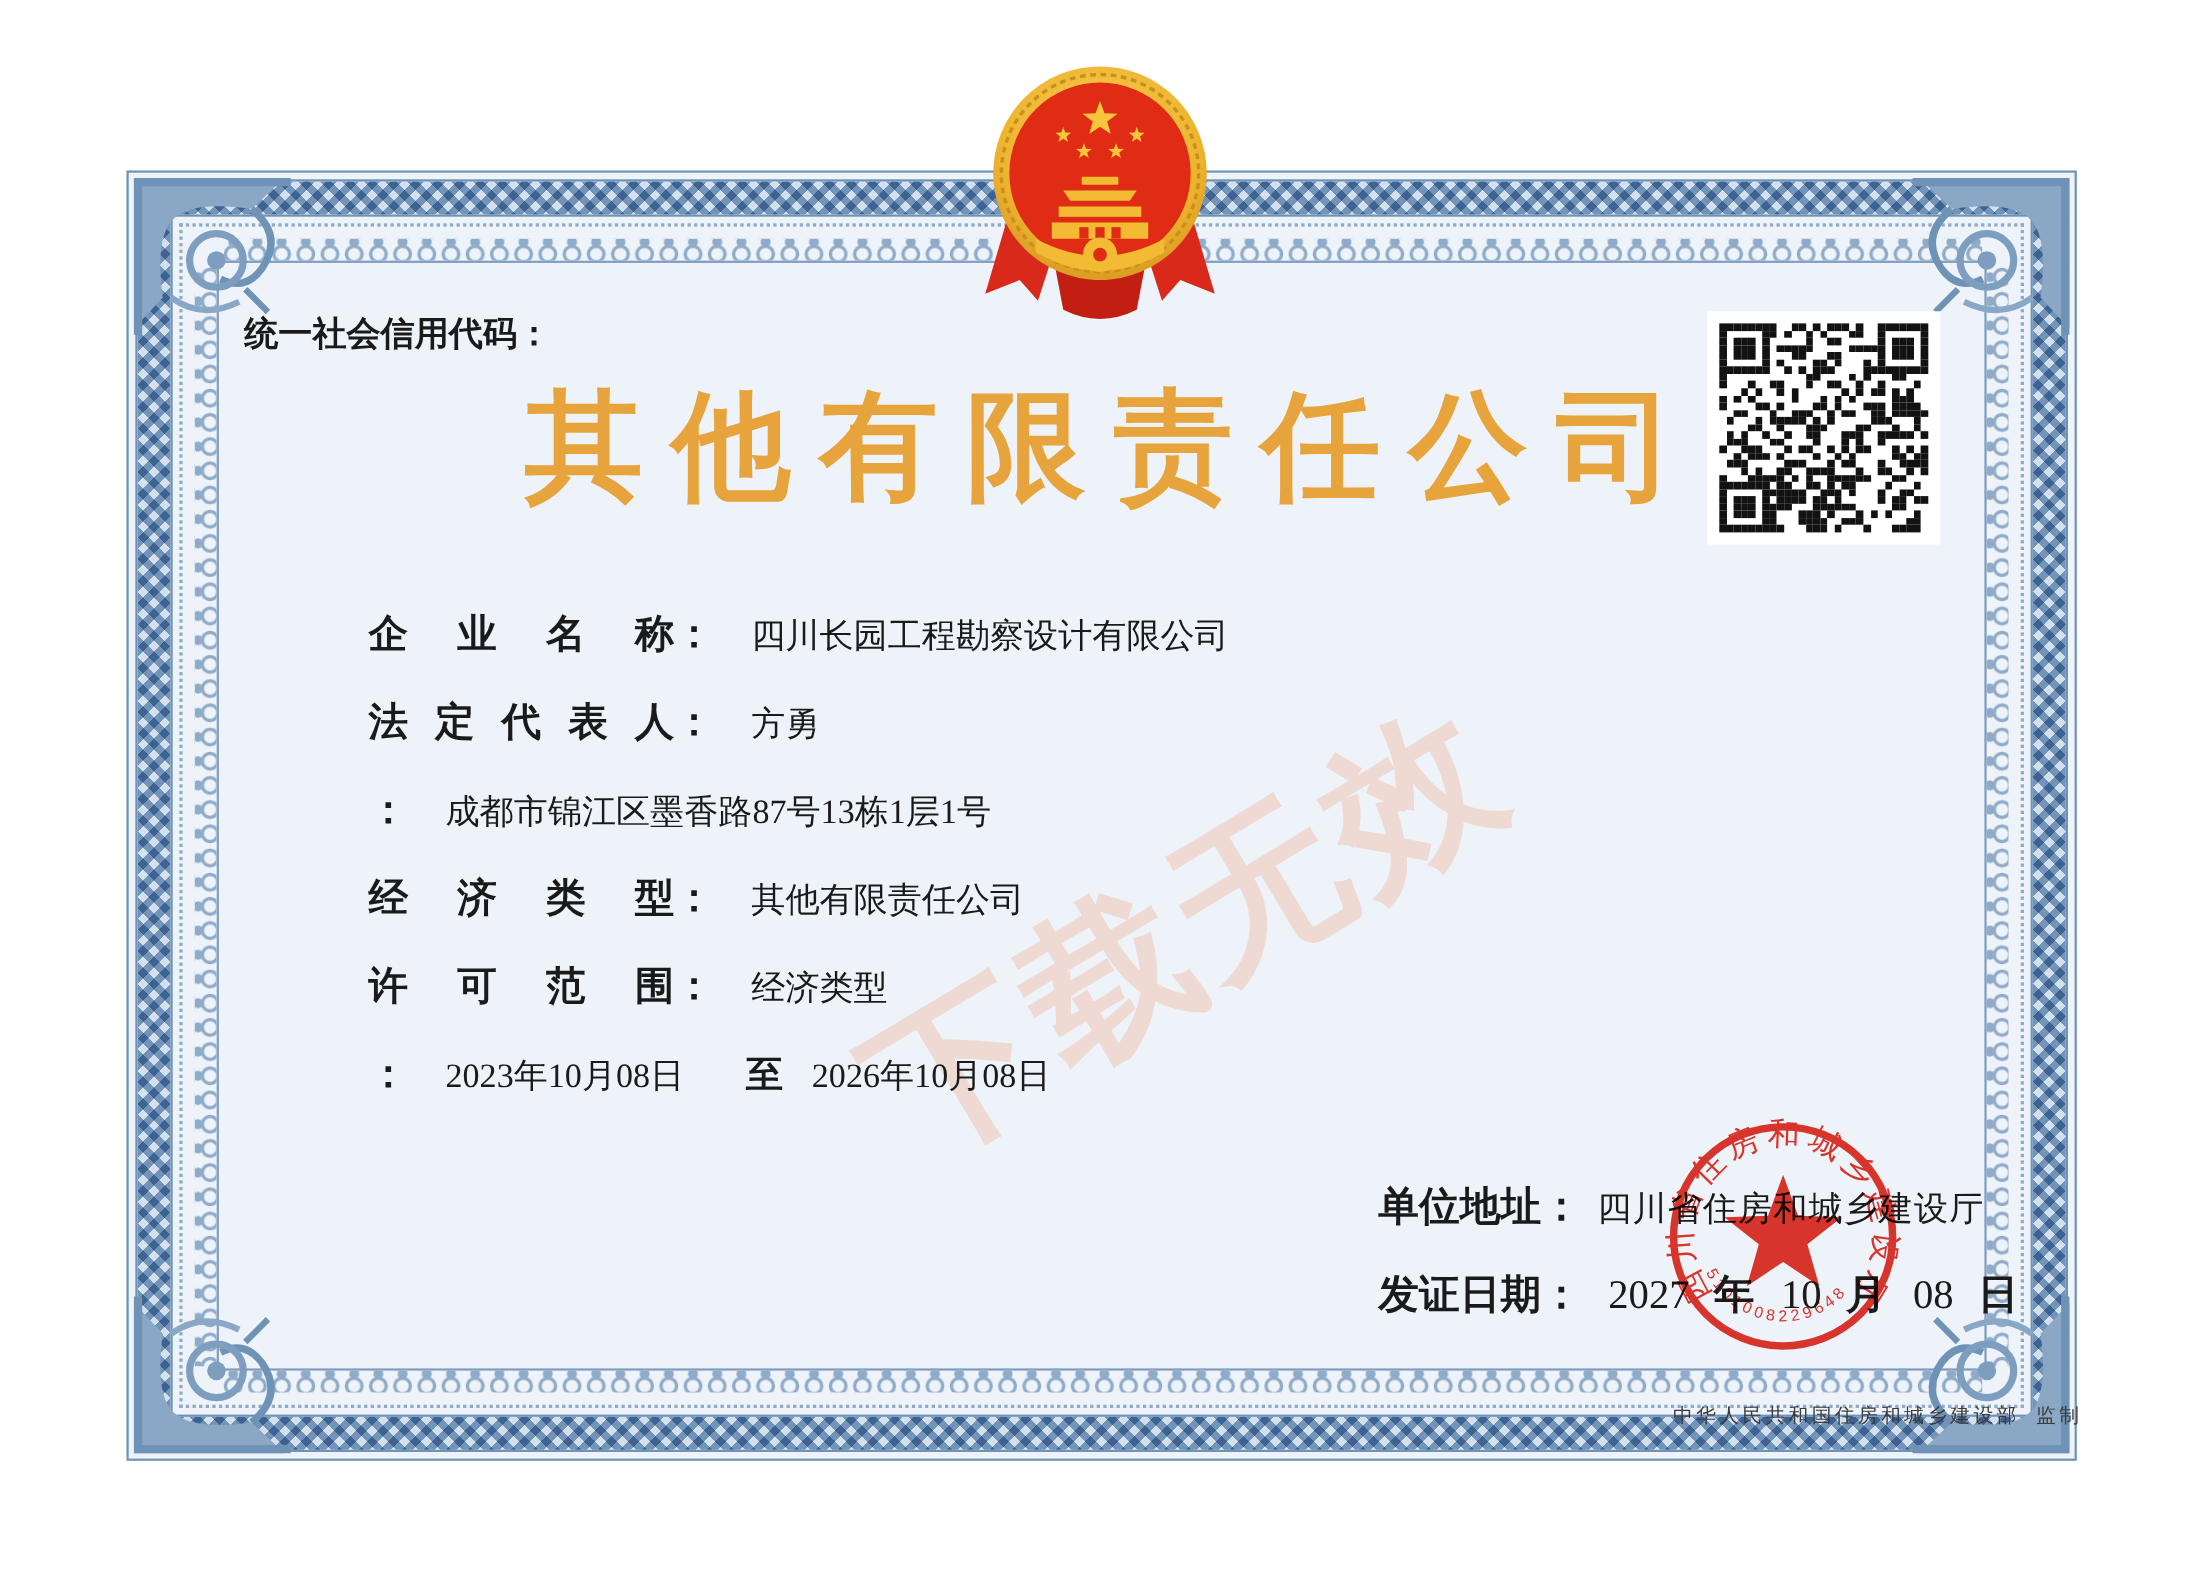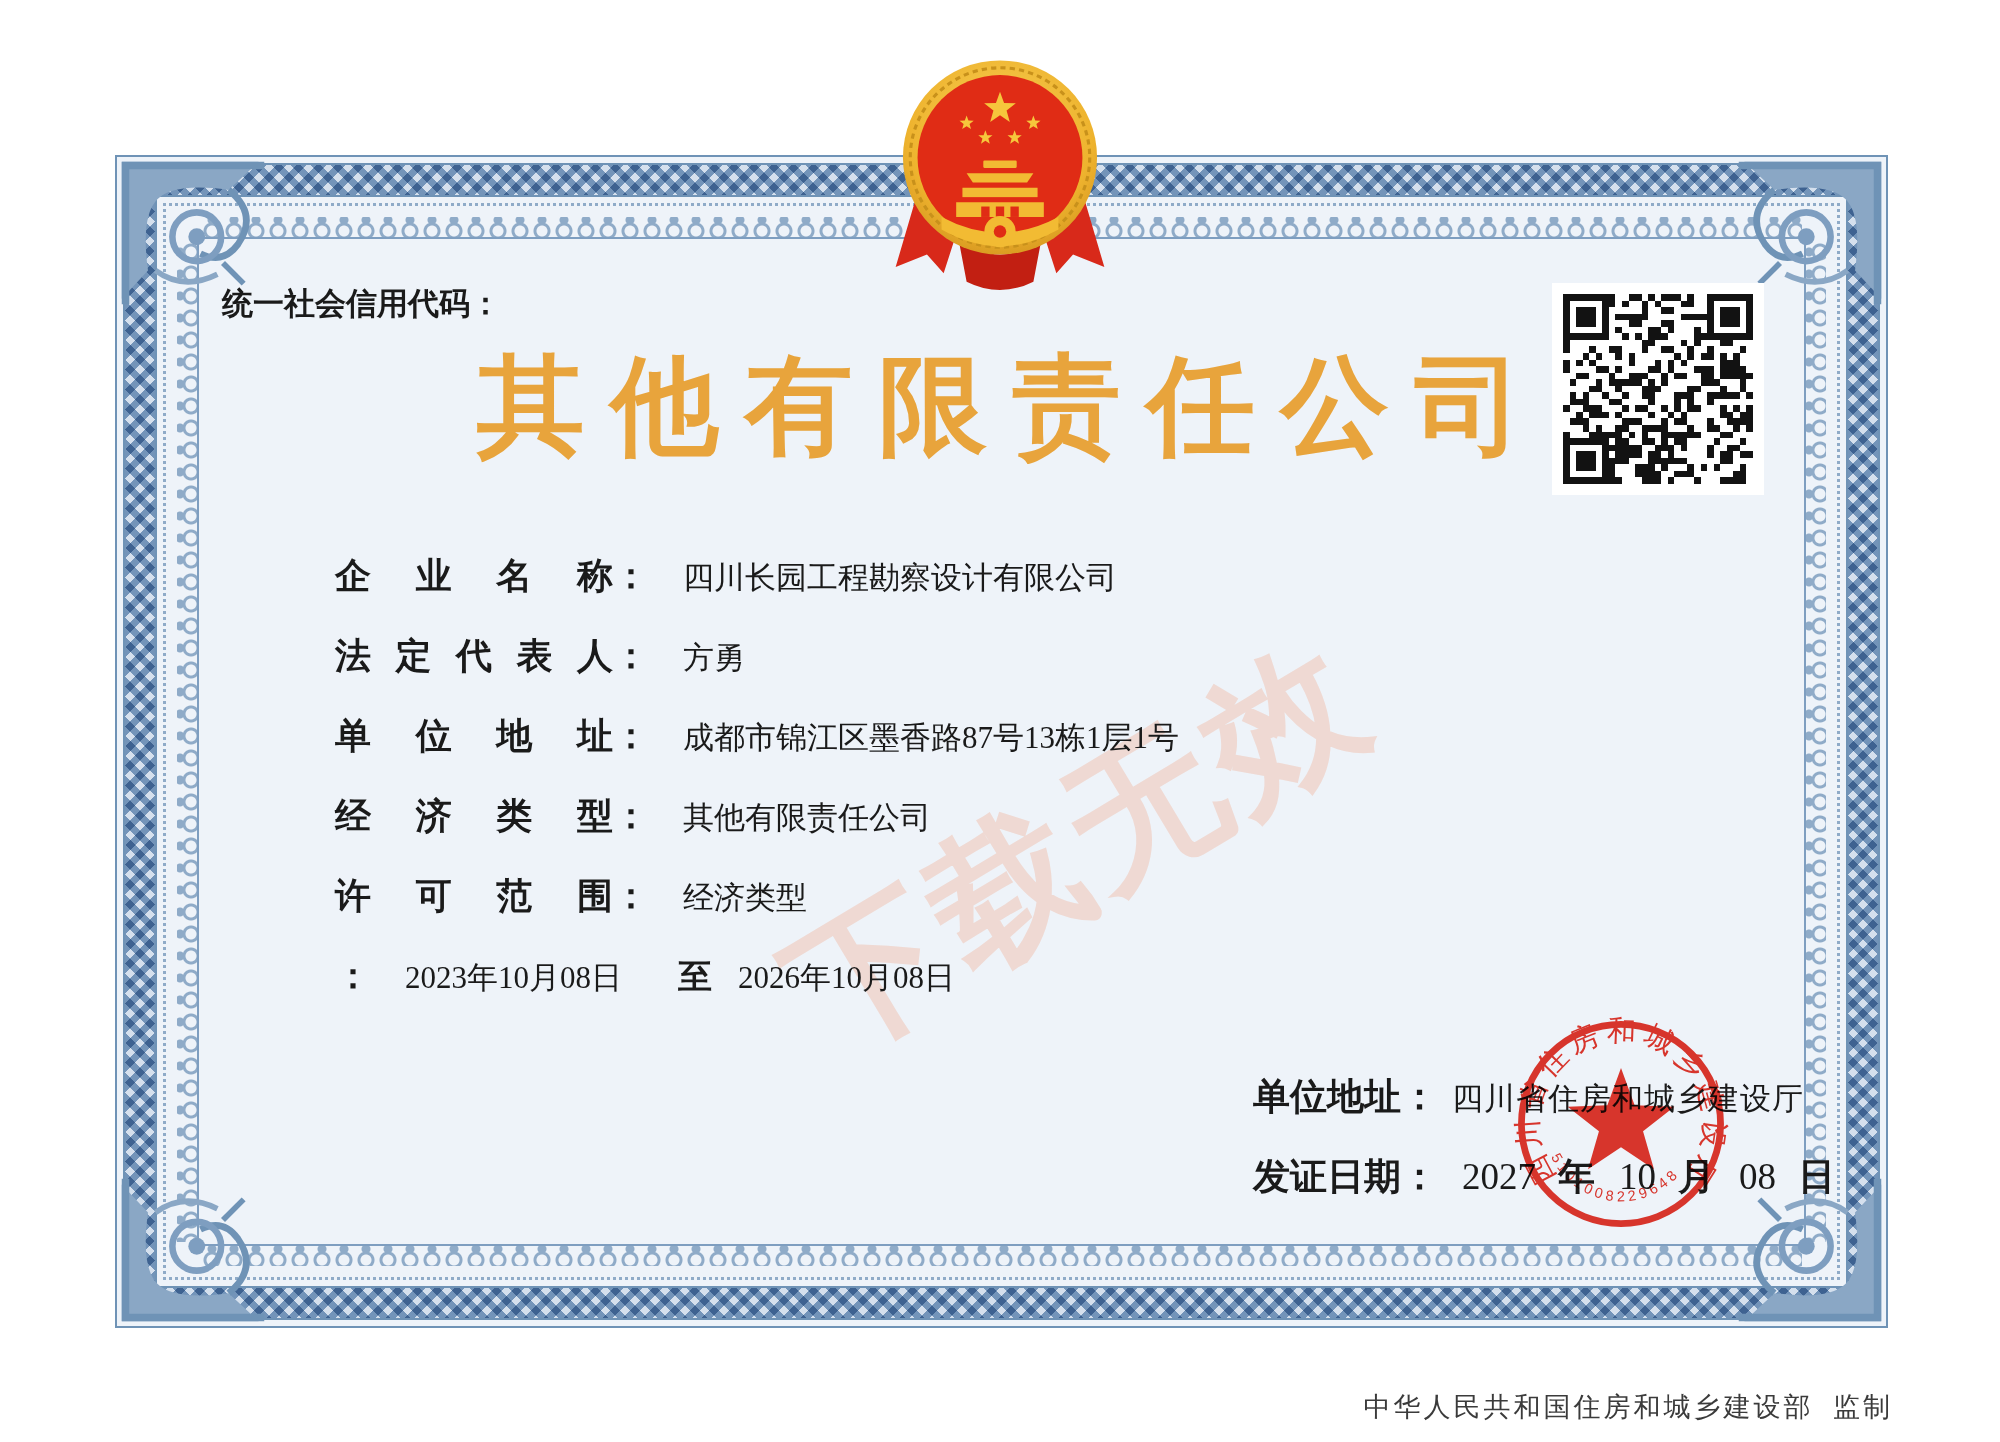--- a/index.html
+++ b/index.html
@@ -70,22 +70,22 @@
              transform:rotate(-31deg);}
 
   .issuer{position:absolute;left:1253px;top:1072px;display:flex;align-items:baseline;z-index:4;}
   .big-label{font-size:37px;font-weight:700;}
   .issuer-value{font-family:"Liberation Serif",serif;font-size:31px;margin-left:14px;letter-spacing:1px;}
 
   .issue-date{position:absolute;left:1253px;top:1152px;display:flex;align-items:baseline;z-index:4;}
   .d-num{font-family:"Liberation Serif",serif;font-size:37px;margin-left:24px;}
   .d-unit{font-size:37px;font-weight:700;margin-left:22px;}
 
-  .footer{position:absolute;right:107px;top:1389px;font-family:"Liberation Serif",serif;
-          font-size:27px;letter-spacing:3px;color:#3b3b3b;white-space:pre;z-index:4;}
+  .footer{position:absolute;right:107px;top:1275px;font-family:"Liberation Serif",serif;
+          font-size:18px;letter-spacing:3px;color:#3b3b3b;white-space:pre;z-index:4;}
 </style>
 </head>
 <body>
 
 <div class="page">
 
   <div class="frame">
     <div class="band band-top"></div>
     <div class="band band-bottom"></div>
     <div class="band band-left"></div>
@@ -583,21 +583,20 @@
       <span class="flabel">企业名称</span>
       <span class="fcolon">：</span>
       <span class="fvalue">四川长园工程勘察设计有限公司</span>
     </div>
     <div class="field-row">
       <span class="flabel">法定代表人</span>
       <span class="fcolon">：</span>
       <span class="fvalue">方勇</span>
     </div>
     <div class="field-row">
-      <span class="flabel">单位地址</span>
       <span class="fcolon">：</span>
       <span class="fvalue">成都市锦江区墨香路87号13栋1层1号</span>
     </div>
     <div class="field-row">
       <span class="flabel">经济类型</span>
       <span class="fcolon">：</span>
       <span class="fvalue">其他有限责任公司</span>
     </div>
     <div class="field-row">
       <span class="flabel">许可范围</span>

